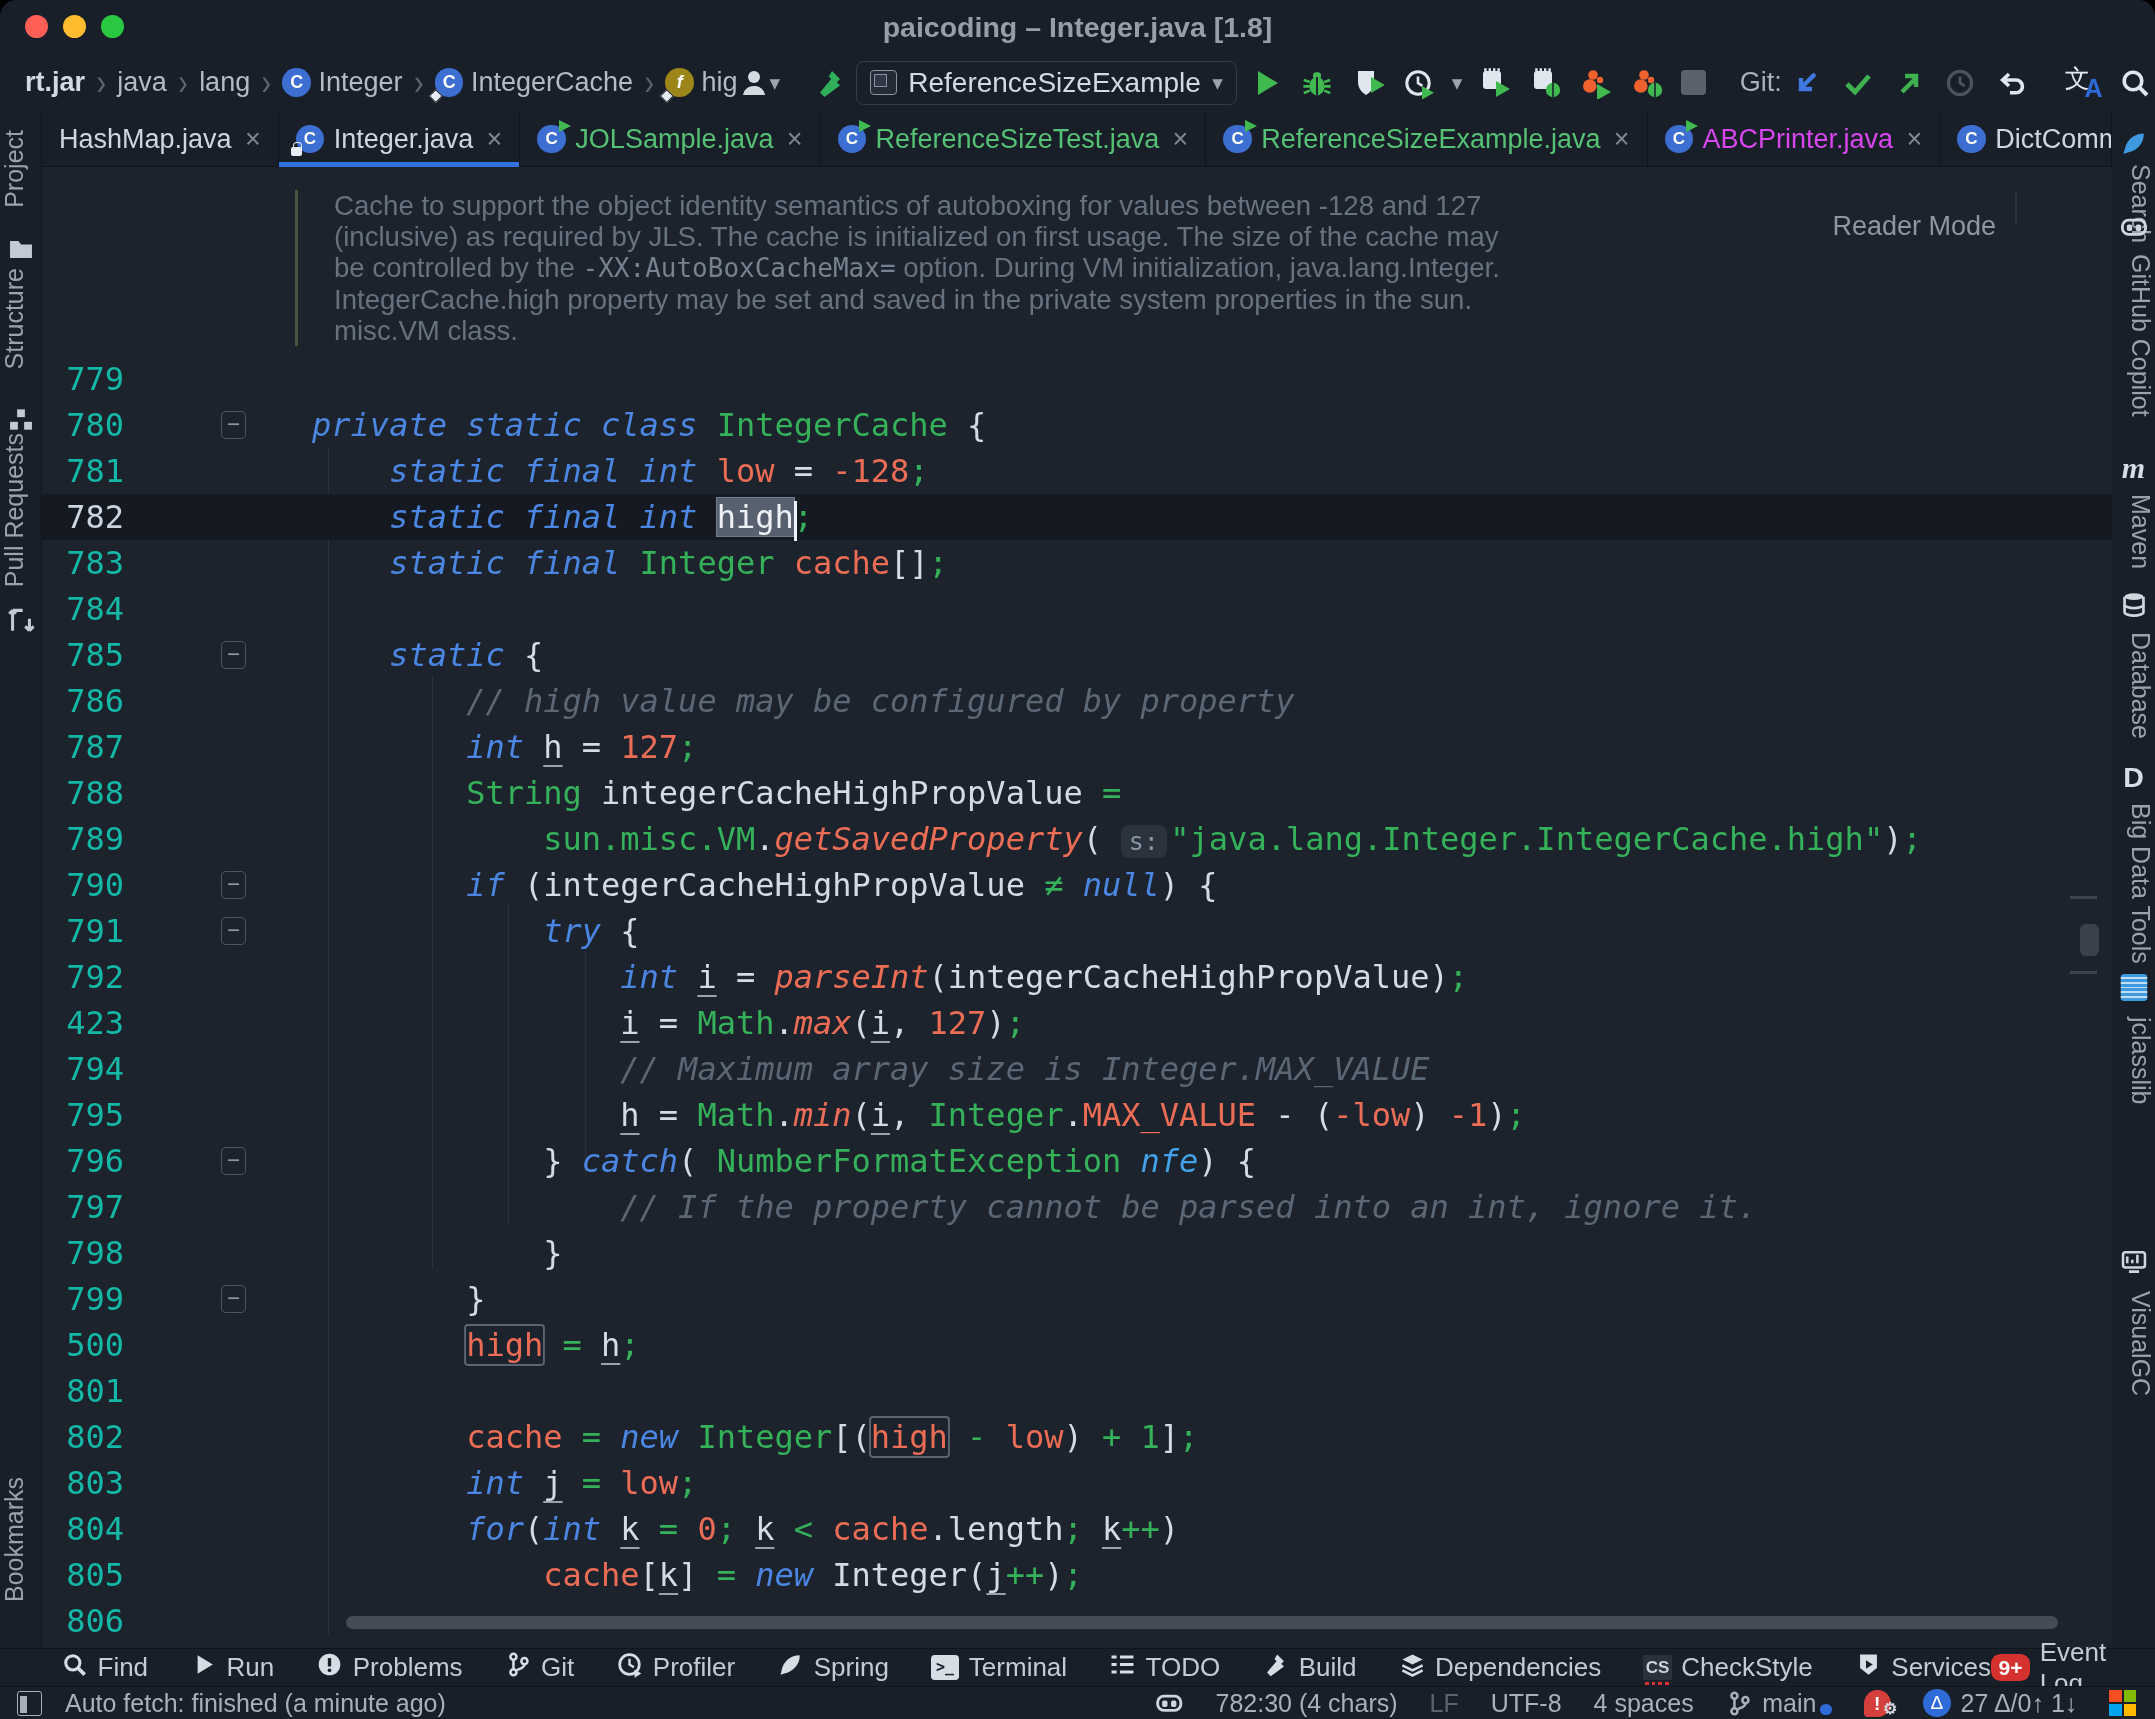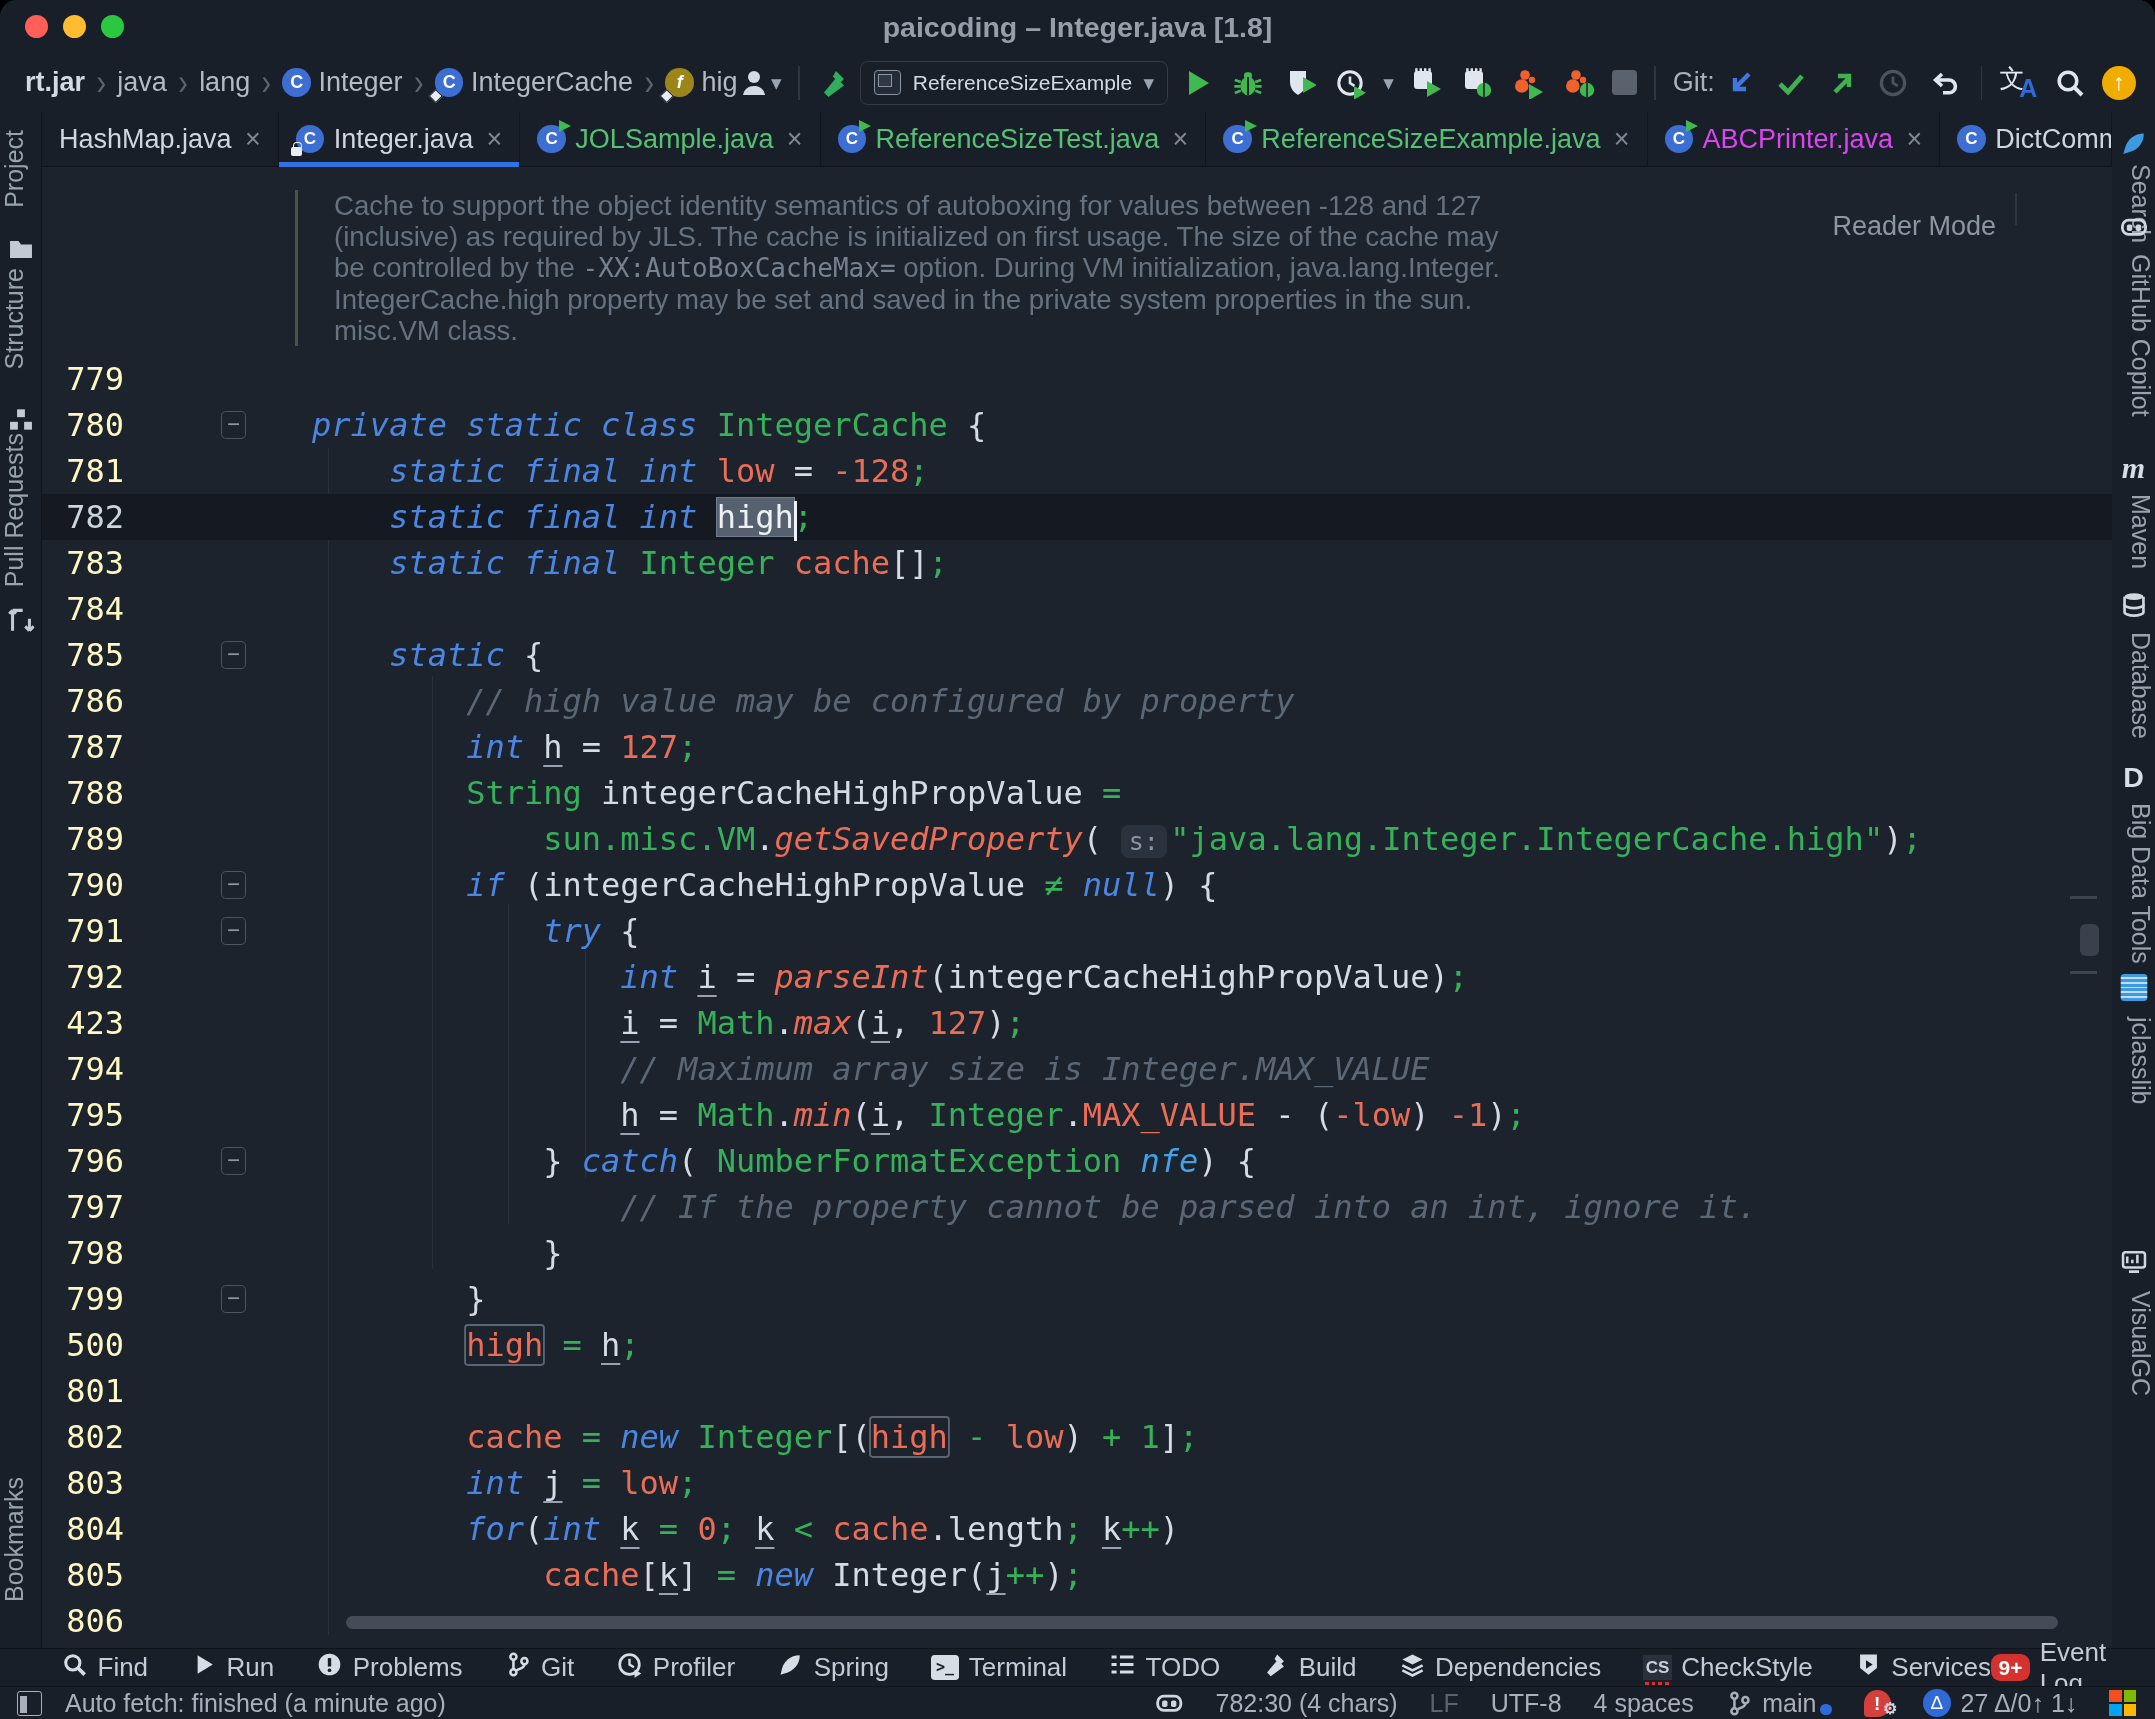--- a/index.html
+++ b/index.html
@@ -18,21 +18,21 @@
   .crumb { display:flex; align-items:center; gap:7.6px; color:#b3bbc5; font-size:27px; }
   .crumb.bold { font-weight:bold; color:#d3dae3; }
   .crumb-sep { color:#5b6570; font-size:28.5px; padding:0 1.9px; transform:scaleY(1.3); }
   .cicon { position:relative; width:28.5px; height:28.5px; border-radius:50%; background:#3d6ed2; color:#fff; font-size:18px; font-weight:bold; display:flex; align-items:center; justify-content:center; font-family:"Liberation Sans",sans-serif; }
   .cicon.gold { background:#9c8519; font-style:italic; }
   .cicon .mini-diamond { position:absolute; left:-3.8px; bottom:-3.8px; width:9.5px; height:9.5px; background:#e8edf3; transform:rotate(45deg); border:1.9px solid #191f29; }
   .tb-divider { width:1.9px; height:34px; background:#2e3642; margin:0 17px; }
   .tb-icon { width:38px; height:38px; display:flex; align-items:center; justify-content:center; position:relative; }
   .tb-icon svg { width:32px; height:32px; }
   .run-combo { display:flex; align-items:center; gap:11.4px; height:44px; border:1.9px solid #323b48; border-radius:7.6px; padding:0 13.3px; margin:0 9.5px; }
-  .run-combo .label { color:#d3dae2; font-size:21px; }
+  .run-combo .label { color:#d3dae2; font-size:28px; }
   .caret-down { color:#9aa4b0; font-size:21px; }
   .icon-row { display:flex; align-items:center; gap:13.3px; }
   .git-label { color:#a9b2bc; font-size:27px; margin-right:5.7px; }
 
   
   #tabbar { position:absolute; left:42px; top:112px; width:2070px; height:55px; background:#191f29; border-bottom:1.9px solid #10141b; display:flex; align-items:stretch; }
   .tab { position:relative; display:flex; align-items:center; gap:9.5px; padding:0 17px; font-size:27px; cursor:default; border-left:1px solid #10141b; }
   .tab:first-child { border-left:none; }
   .tab .close { color:#7e8894; font-size:27px; margin-left:3.8px; }
   .tab.active::after { content:""; position:absolute; left:0; right:0; bottom:-1.9px; height:5.7px; background:#3272e0; }
@@ -61,21 +61,21 @@
   #reader-mode .rm-label { color:#8d97a3; font-size:27px;margin-top:34px; }
   #reader-mode .rm-sep { width:1.9px; height:32px; background:#2e3642; }
   .dbl-check { position:relative; width:42px; height:32px; }
   .dbl-check span { position:absolute; color:#2ec267; font-size:32px; font-weight:bold; top:-5.7px; }
   .dbl-check span:first-child { left:0; opacity:.75; }
   .dbl-check span:last-child { left:8.6px; }
 
   #code-rows { position:absolute; left:0; top:189px; width:100%; }
   .crow { position:relative; height:46px; font-family:"DejaVu Sans Mono",monospace; font-size:32px; line-height:46px; }
   .crow.cur { background:#151a22; }
-  .crow .lnum { position:absolute; left:0; width:82px; text-align:right; color:#fef9c3; }
+  .crow .lnum { position:absolute; left:0; width:82px; text-align:right; color:#14b8a6; }
   .crow.cur .lnum { color:#ccd4de; }
   .crow .fold { position:absolute; left:179px; top:8.6px; width:25px; height:28.5px; border:1.9px solid #4c5663; border-radius:4.8px; color:#8c96a3; font-size:21px; line-height:25px; text-align:center; }
   .crow .ctext { position:absolute; left:193px; white-space:pre; color:#d4dbe4; }
   .tk-kw { color:#4b87e2; font-style:italic; }
   .tk-cls { color:#35b259; }
   .tk-fld { color:#ec6d55; }
   .tk-mth { color:#ec6d55; font-style:italic; }
   .tk-cm { color:#5b6775; font-style:italic; }
   .tk-wh { color:#d4dbe4; }
   .tk-op { color:#35b259; }

